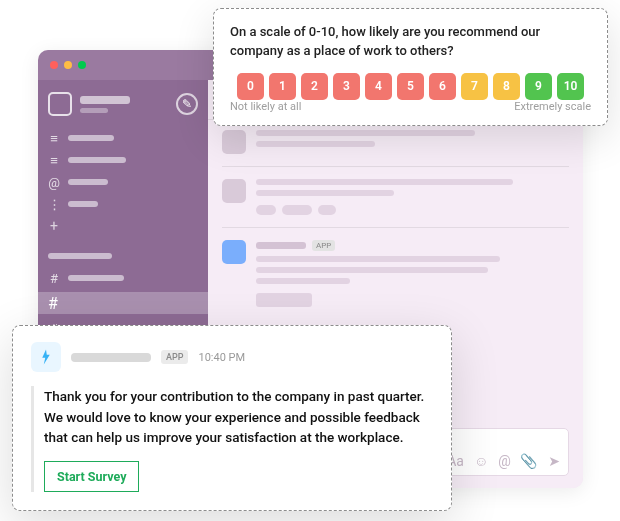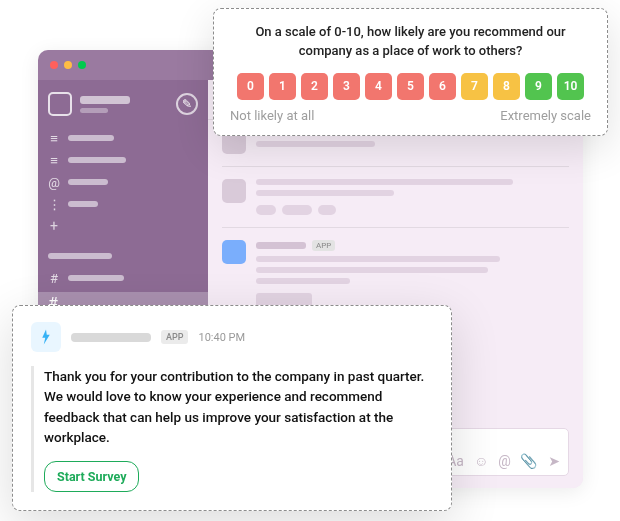--- a/index.html
+++ b/index.html
@@ -95,32 +95,32 @@
     position:absolute;
     top:8px; right:12px;
     width:395px;
     background:#fff;
     border:1px dashed rgba(0,0,0,0.45);
     border-radius:8px;
     padding:14px 16px 12px;
     box-shadow: 0 12px 40px rgba(0,0,0,0.12);
     z-index: 5;
   }
-  .nps-q { font-size:13px; color:#222; text-align:center; line-height:1.45; font-weight:500;}
+  .nps-q { font-size:13px; color:#222; text-align:left; line-height:1.45; font-weight:500;}
   .nps-row { display:flex; gap:5px; justify-content:center; margin-top:12px;}
   .nps-btn {
     width:27px;height:27px;border-radius:5px;
     display:flex;align-items:center;justify-content:center;
     color:#fff; font-size:12px; font-weight:600; cursor:pointer;
     user-select:none;
   }
   .nps-low { background:#f2766e; }
   .nps-mid { background:#f7c244; }
   .nps-high{ background:#52c44f; }
-  .nps-cap { display:flex; justify-content:space-between; margin-top:8px; font-size:13px; color:#9e9e9e;}
+  .nps-cap { display:flex; justify-content:space-between; font-size:11px; color:#9e9e9e;}
 
   
   .survey-card {
     position:absolute;
     left:12px; bottom:10px;
     width:440px;
     background:#fff;
     border:1px dashed rgba(0,0,0,0.45);
     border-radius:8px;
     padding:16px 18px 18px;
@@ -132,21 +132,21 @@
   .sv-avatar svg { width:18px;height:18px;}
   .sv-name { width:80px;height:9px;background:#d9d9d9;border-radius:4px;}
   .sv-apptag { background:#ebebeb; color:#8a8a8a; font-size:9px; padding:2px 5px; border-radius:3px; font-weight:500;}
   .sv-time { color:#9a9a9a; font-size:11px;}
   .sv-body { margin-top:14px; padding-left:10px; border-left:3px solid #e6e6e6; }
   .sv-text { font-size:13.5px; color:#111; line-height:1.5; font-weight:500;}
   .sv-btn {
     display:inline-block; margin-top:14px;
     border:1.5px solid #1eab5a; color:#1eab5a;
     font-size:12.5px; font-weight:700;
-    padding:7px 12px; border-radius:12px; cursor:pointer;
+    padding:7px 12px; border-radius:0; cursor:pointer;
     background:#fff;
   }
 </style>
 </head>
 <body>
 
 <div class="stage">
 
   <div class="app-window">
     <div class="titlebar">
@@ -312,18 +312,18 @@
       <div class="sv-avatar">
         <svg viewBox="0 0 24 24">
             <path d="M12 2 L7 13 L11 13 L9 22 L17 9 L13 9 Z" fill="#36b2f5"></path>
           </svg>
       </div>
       <div class="sv-name"></div>
       <span class="sv-apptag">APP</span>
       <span class="sv-time">10:40 PM</span>
     </div>
     <div class="sv-body">
-      <div class="sv-text">Thank you for your contribution to the company in past quarter. We would love to know your experience and recommend feedback that can help us improve your satisfaction at the workplace.</div>
+      <div class="sv-text">Thank you for your contribution to the company in past quarter. We would love to know your experience and possible feedback that can help us improve your satisfaction at the workplace.</div>
       <div class="sv-btn">Start Survey</div>
     </div>
   </div>
 
 </div>
 
 </body></html>

